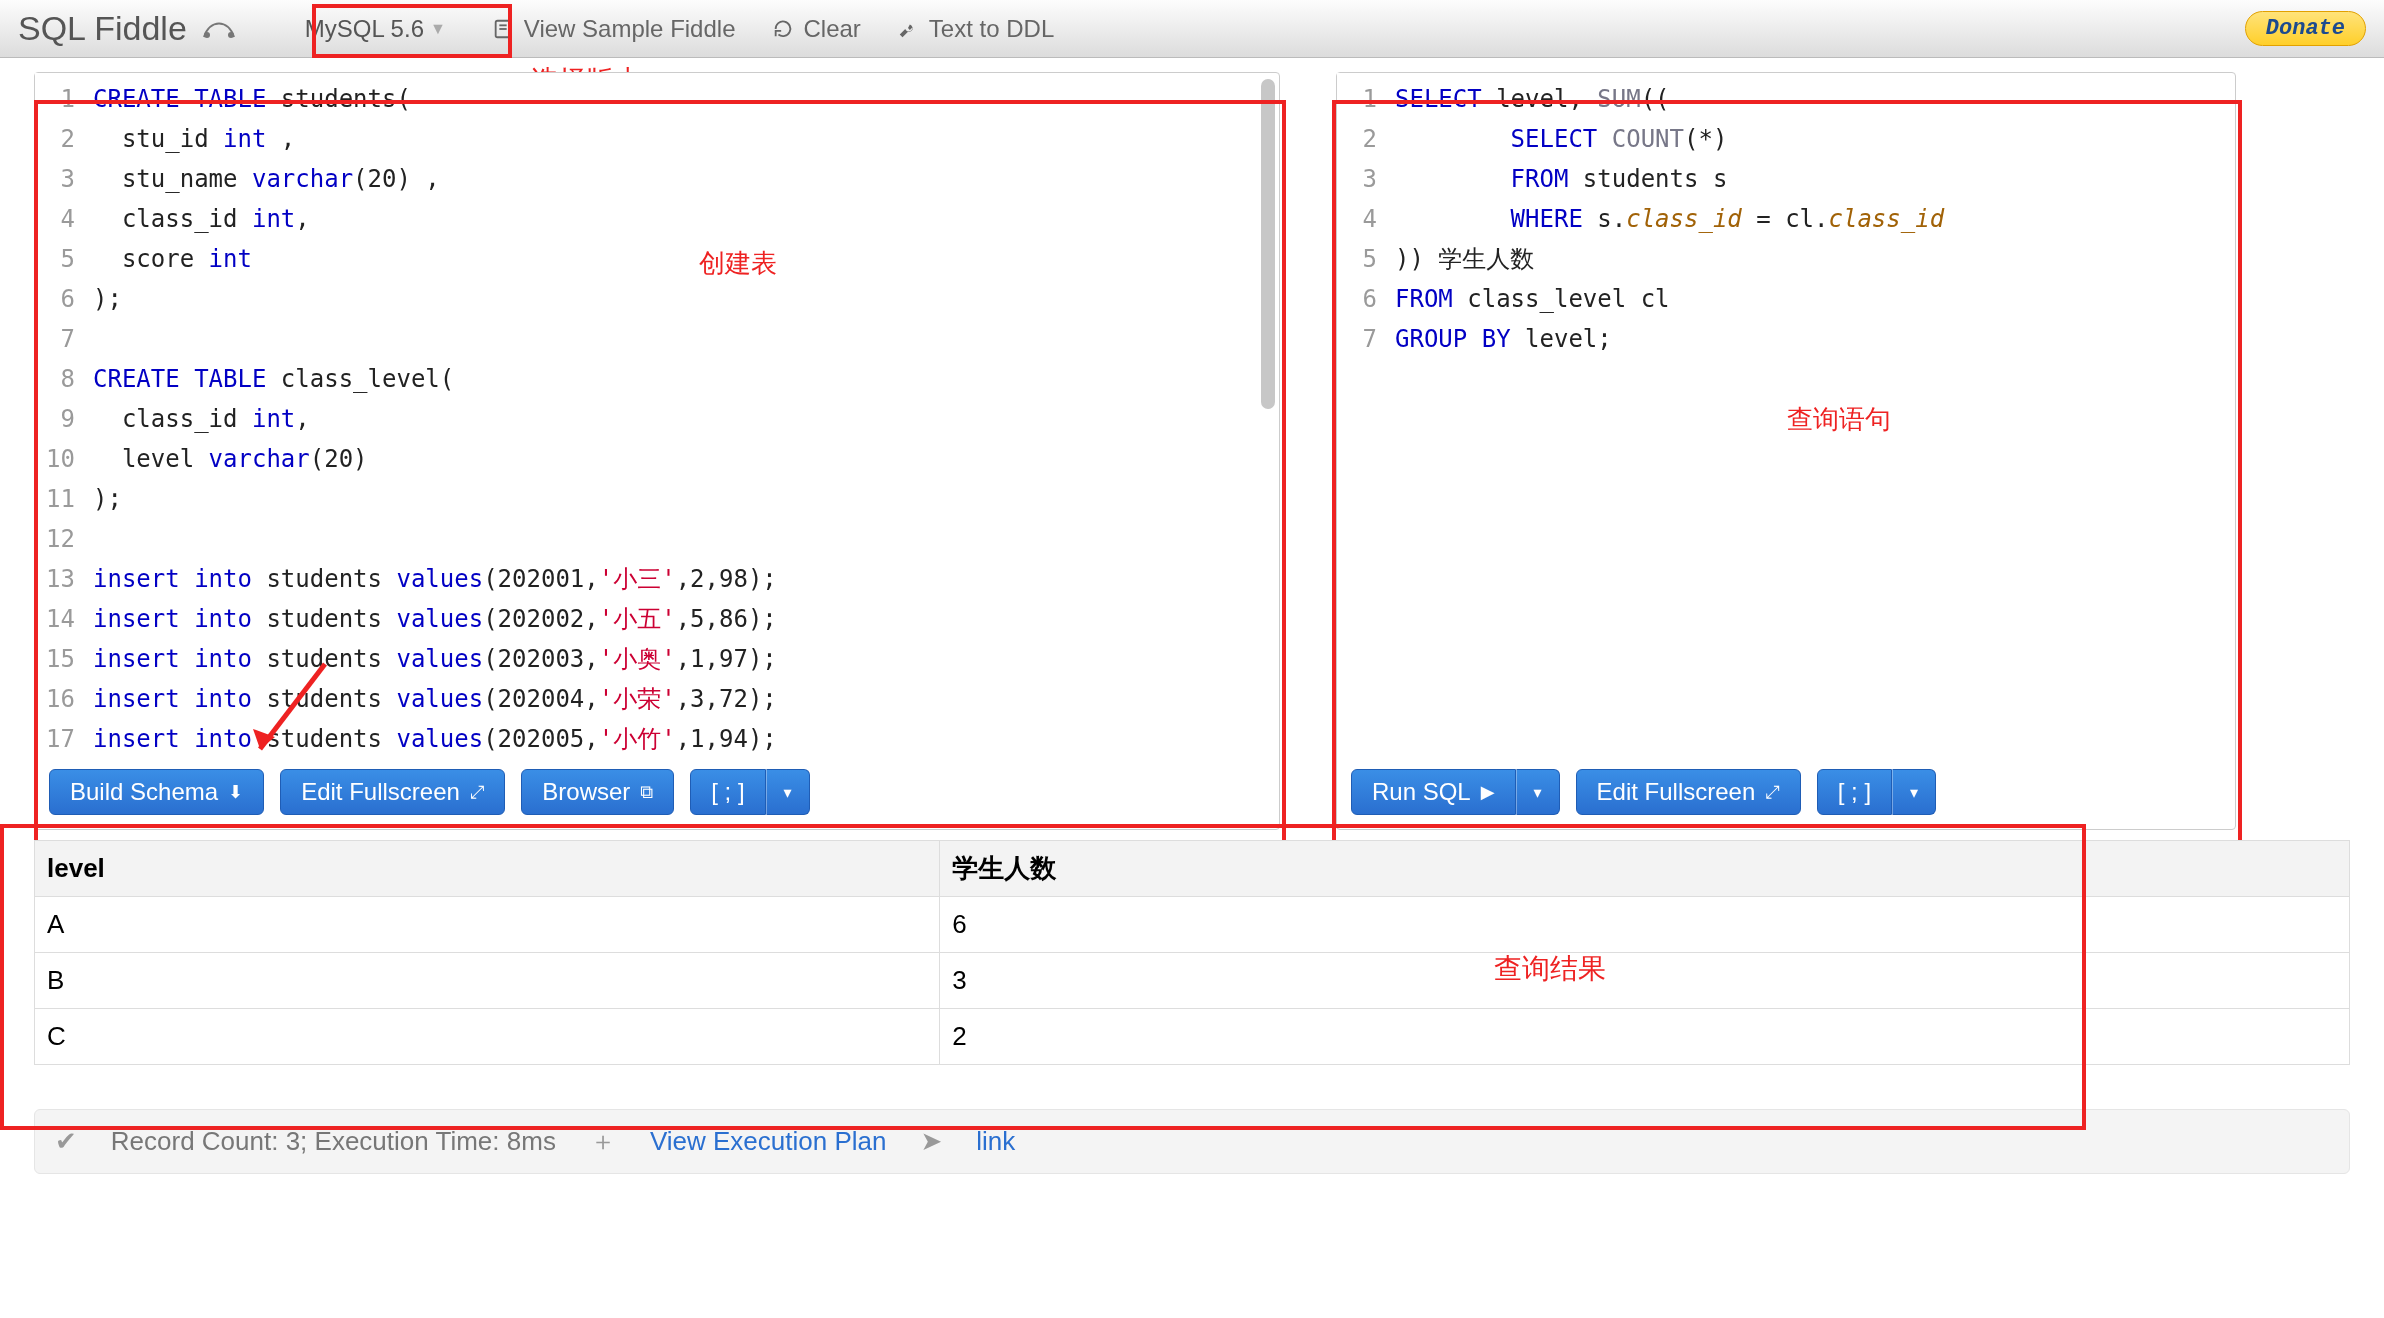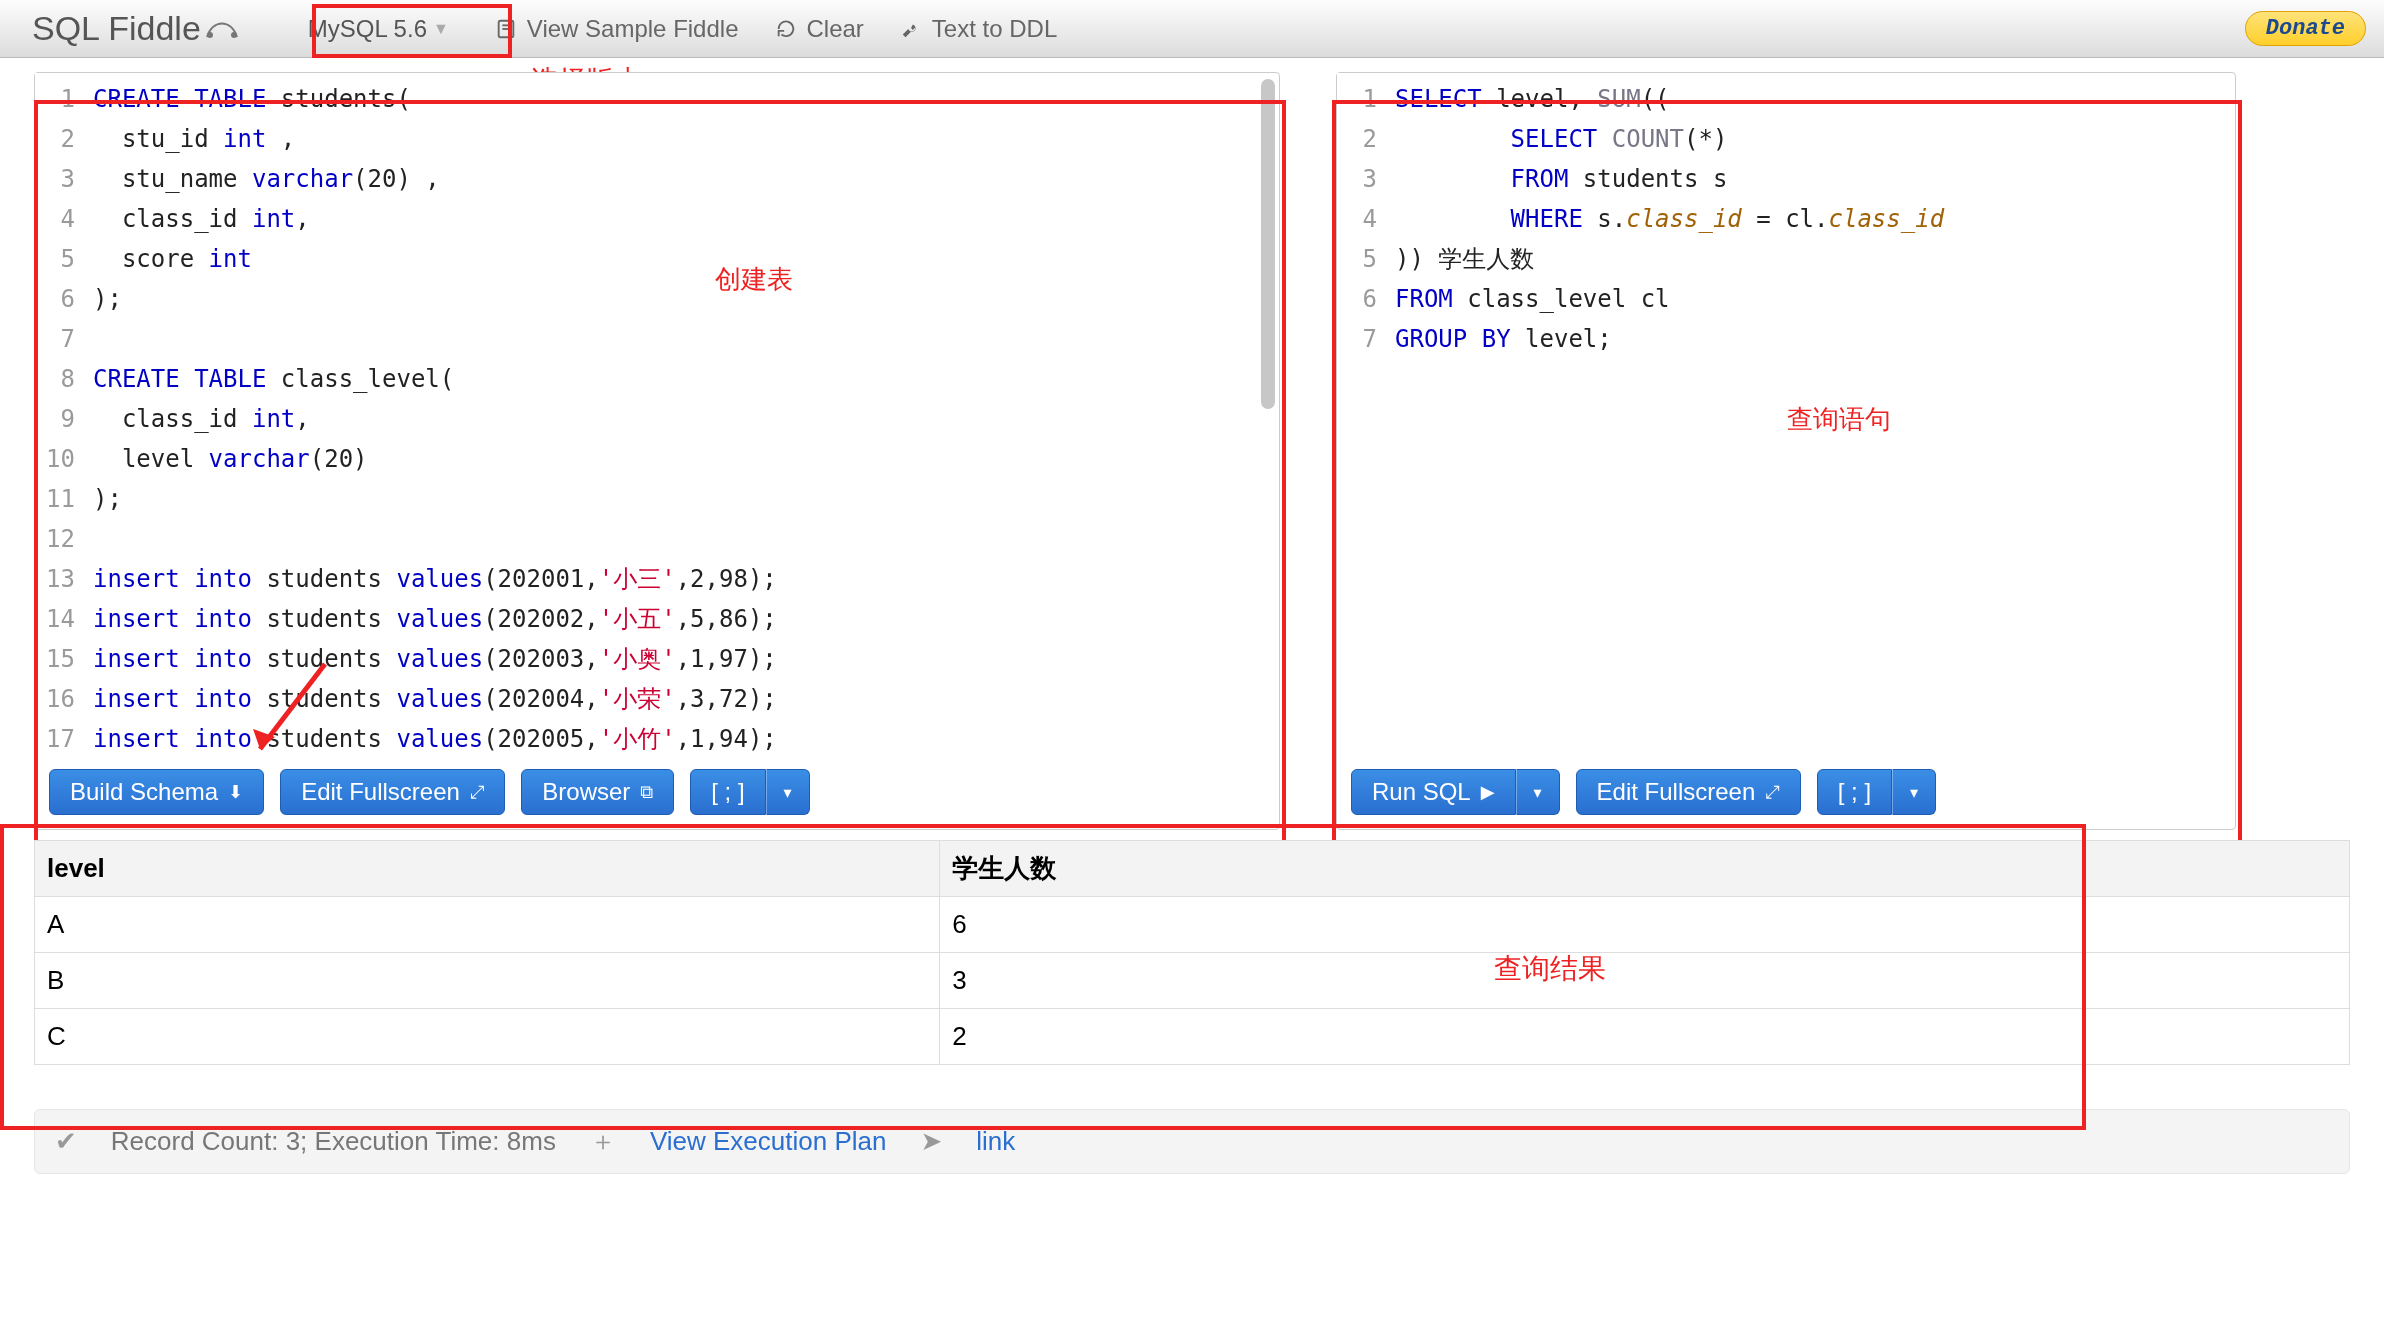--- a/index.html
+++ b/index.html
@@ -9,21 +9,21 @@
   .toolbar {
     height: 58px;
     background: linear-gradient(#fdfdfd, #dcdcdc);
     border-bottom: 1px solid #bbb;
     display: flex; align-items: center;
     padding: 0 18px;
     gap: 36px;
     font-size: 24px;
     color: #666;
   }
-  .brand { font-size: 34px; color: #555; font-weight: 400; display: flex; align-items: center; gap: 1px; margin-right: 20px; margin-left: 14px; }
+  .brand { font-size: 34px; color: #555; font-weight: 400; display: flex; align-items: center; gap: 12px; margin-right: 20px; }
   .brand svg { width: 40px; height: 28px; }
   .db-select {
     display: flex; align-items: center; gap: 6px;
     padding: 4px 10px; cursor: pointer; color: #555;
   }
   .db-select .caret { font-size: 16px; color: #aaa; }
   .tb-item { display: flex; align-items: center; gap: 10px; cursor: pointer; color: #666; }
   .tb-item svg, .tb-item .glyph { width: 22px; height: 22px; }
   .donate {
     margin-left: auto;
@@ -182,21 +182,21 @@
   class_id <span class="kw">int</span>,
   level <span class="kw">varchar</span>(20)
 );
 
 <span class="kw">insert</span> <span class="kw">into</span> students <span class="kw">values</span>(202001,<span class="str">'小三'</span>,2,98);
 <span class="kw">insert</span> <span class="kw">into</span> students <span class="kw">values</span>(202002,<span class="str">'小五'</span>,5,86);
 <span class="kw">insert</span> <span class="kw">into</span> students <span class="kw">values</span>(202003,<span class="str">'小奥'</span>,1,97);
 <span class="kw">insert</span> <span class="kw">into</span> students <span class="kw">values</span>(202004,<span class="str">'小荣'</span>,3,72);
 <span class="kw">insert</span> <span class="kw">into</span> students <span class="kw">values</span>(202005,<span class="str">'小竹'</span>,1,94);</div>
       <div class="scrollbar"></div>
-      <div class="float-red" style="left:680px; top:170px;margin-top:16px;">创建表</div>
+      <div class="float-red" style="left:664px; top:170px;">创建表</div>
     </div>
     <div class="btnrow">
       <button class="btn">
         <span>Build Schema</span>
         <span class="tiny">⬇</span>
       </button>
       <button class="btn">
         <span>Edit Fullscreen</span>
         <span class="tiny">⤢</span>
       </button>

